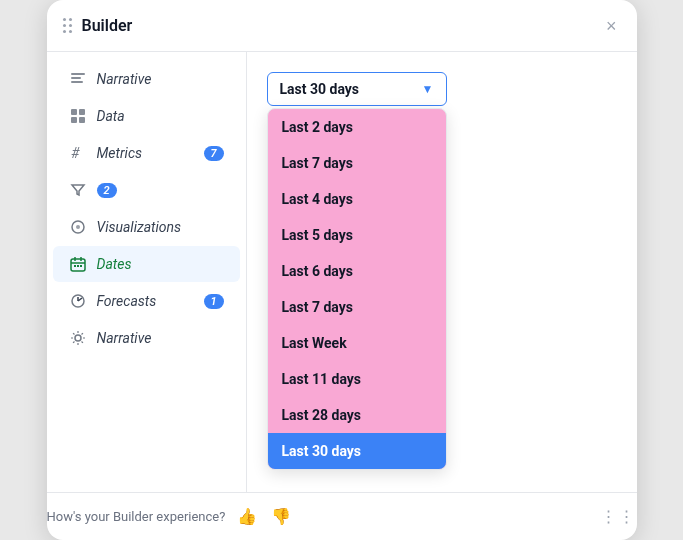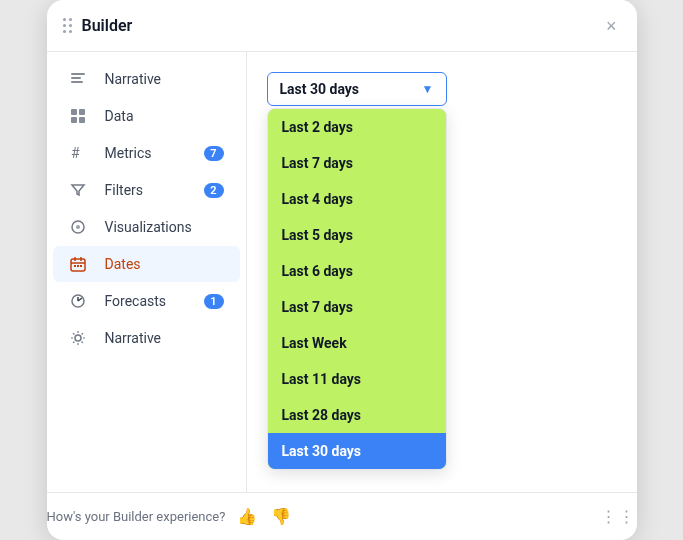--- a/index.html
+++ b/index.html
@@ -73,32 +73,33 @@
     .sidebar {
       width: 200px;
       border-right: 1px solid #e5e7eb;
       padding: 8px 0;
       flex-shrink: 0;
       overflow-y: auto;
     }
     .sidebar-item {
       display: flex;
       align-items: center;
-      gap: 18px;
+      gap: 10px;
       padding: 9px 16px;
       cursor: pointer;
       color: #374151;
       font-size: 14px;
       border-radius: 6px;
       margin: 1px 6px;
       position: relative;
+      font-style: italic;
     }
     .sidebar-item.active {
       background: #eff6ff;
-      color: #c2410c;
+      color: #15803d;
     }
     .sidebar-item .icon {
       width: 18px;
       height: 18px;
       display: flex;
       align-items: center;
       justify-content: center;
       flex-shrink: 0;
       color: inherit;
     }
@@ -142,21 +143,21 @@
     }
     .dropdown-arrow {
       color: #3b82f6;
       font-size: 12px;
     }
     .dropdown-menu {
       position: absolute;
       top: calc(100% + 2px);
       left: 0;
       width: 180px;
-      background: #bef264;
+      background: #f9a8d4;
       border: 1px solid #e5e7eb;
       border-radius: 8px;
       box-shadow: 0 4px 16px rgba(0,0,0,0.12);
       z-index: 100;
       overflow: hidden;
     }
     .dropdown-item {
       padding: 10px 14px;
       font-size: 14px;
       color: #111827;
@@ -262,21 +263,20 @@
         <span class="badge">7</span>
       </div>
 
 
       <div class="sidebar-item">
         <span class="icon">
           <svg width="16" height="16" viewBox="0 0 16 16" fill="none">
             <path d="M2 3h12l-5 6v4l-2-1V9L2 3z" stroke="currentColor" stroke-width="1.5" fill="none" opacity="0.7"></path>
           </svg>
         </span>
-        <span class="label">Filters</span>
         <span class="badge">2</span>
       </div>
 
       <div class="sidebar-item">
         <span class="icon">
           <svg width="16" height="16" viewBox="0 0 16 16" fill="none">
             <circle cx="8" cy="8" r="6" stroke="currentColor" stroke-width="1.5" fill="none" opacity="0.7"></circle>
             <circle cx="8" cy="8" r="2" fill="currentColor" opacity="0.5"></circle>
           </svg>
         </span>

